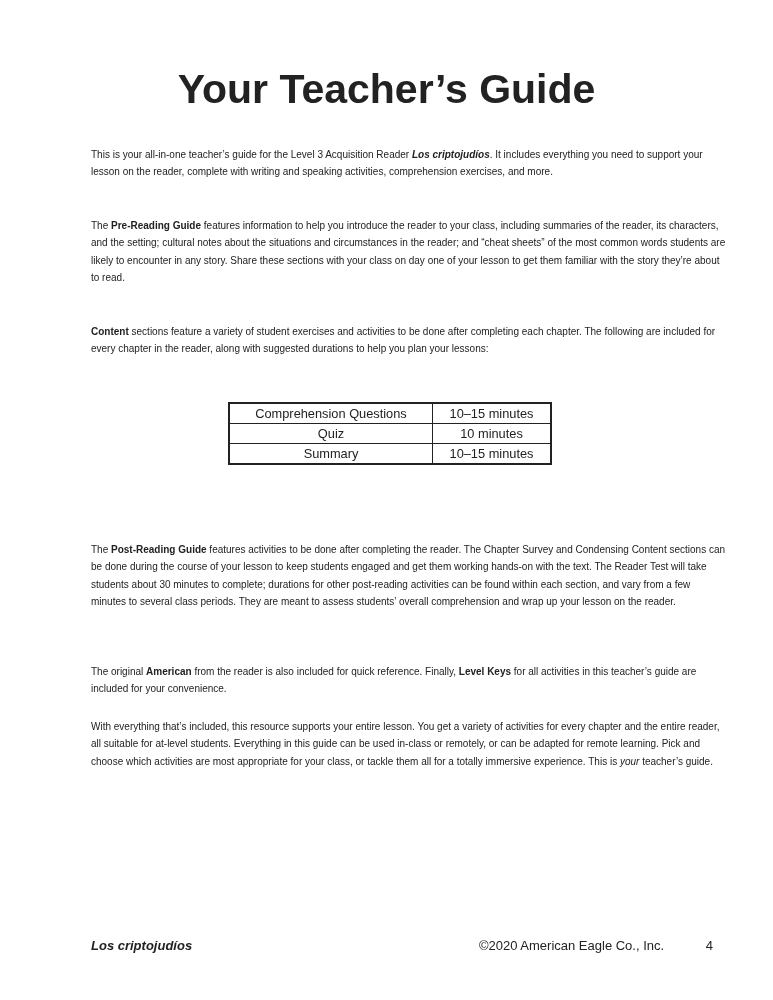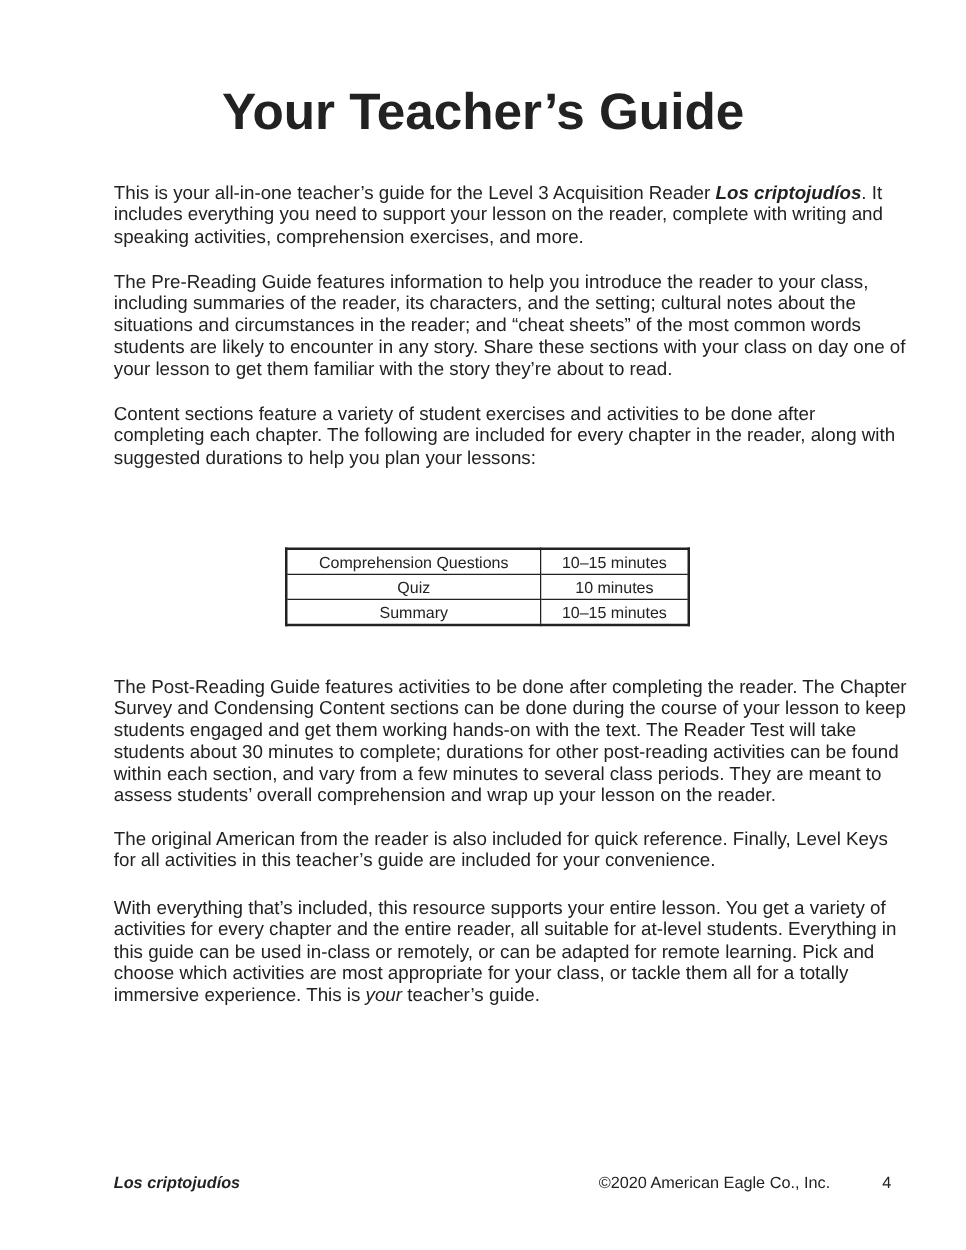--- a/index.html
+++ b/index.html
@@ -21,41 +21,40 @@
     text-align: center;
     font-weight: 700;
     font-size: 41px;
     line-height: 50px;
   }
   .para {
     position: absolute;
     left: 91px;
     width: 636px;
     margin: 0;
-    font-size: 15px;
+    font-size: 10px;
     line-height: 17.45px;
   }
   .p1 { top: 146px; }
   .p2 { top: 217px; }
   .p3 { top: 323px; }
   .p4 { top: 541px; }
   .p5 { top: 663px; }
   .p6 { top: 718px; }
-  .run-b  { font-weight: 400; margin-top: 19px; }
+  .run-b  { font-weight: 700; margin-top: 19px; }
   .run-i  { font-style: italic; }
   .run-bi { font-weight: 700; font-style: italic; }
   .durations {
     position: absolute;
     top: 402px;
     left: 228px;
     border-collapse: collapse;
     border: 2px solid #222222;
     font-size: 12.8px;
     color: #222222;
-    margin-top: 36px;
   }
   .durations td {
     border: 1px solid #222222;
     height: 19px;
     text-align: center;
     vertical-align: middle;
     padding: 0 4px;
     white-space: nowrap;
   }
   .durations td:first-child { width: 194px; }

